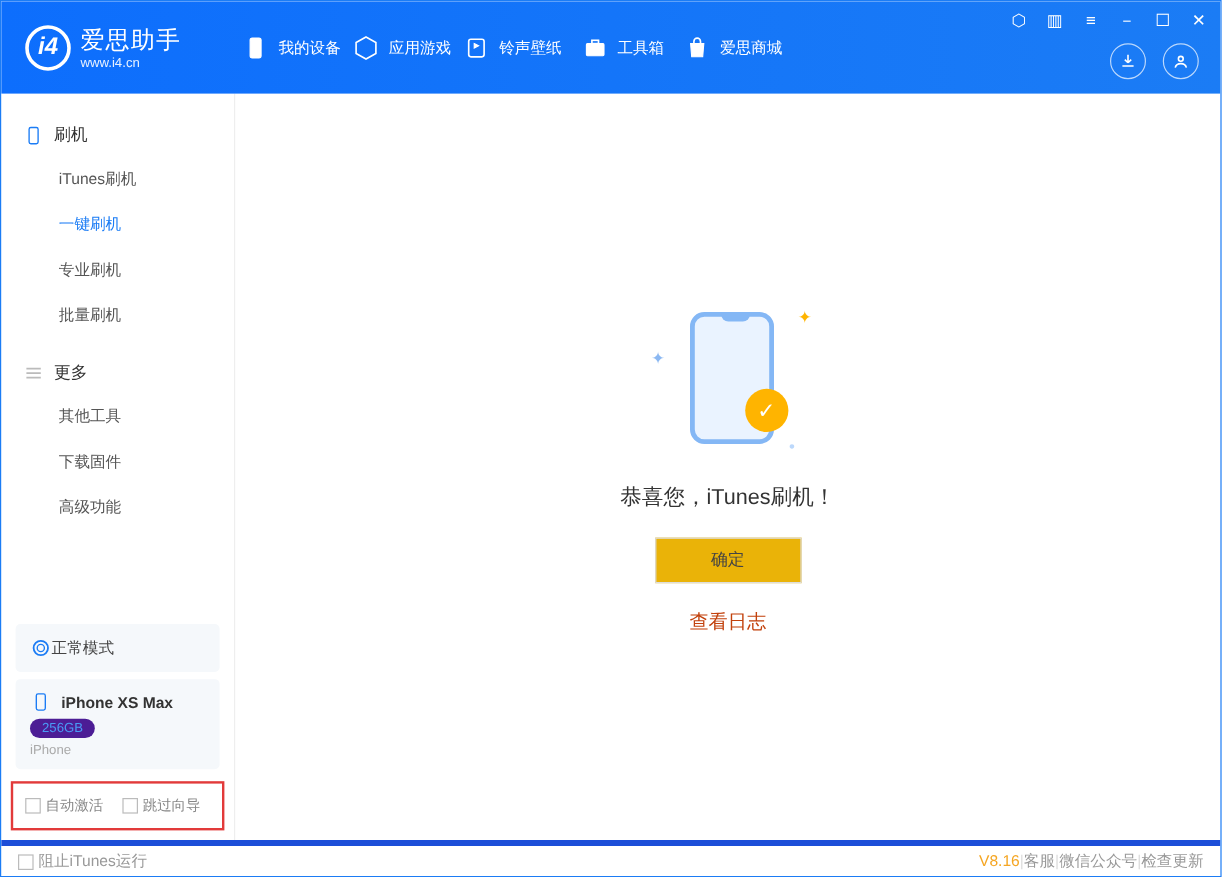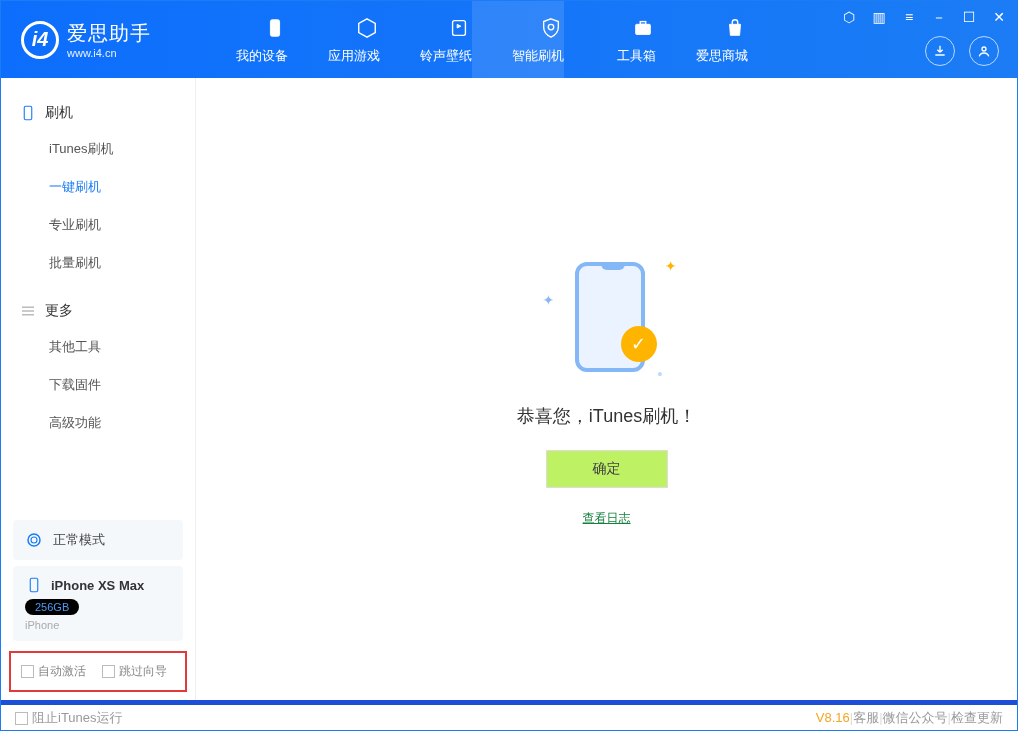--- a/index.html
+++ b/index.html
@@ -4,51 +4,51 @@
 <style>
 *{box-sizing:border-box;margin:0;padding:0;font-family:"Microsoft YaHei","PingFang SC",Arial,sans-serif}
 body{background:#fff;width:1018px;height:731px;overflow:hidden;border:1px solid #1b7cf5}
 .header{height:77px;background:linear-gradient(90deg,#0d6efd 0%,#1b7cf5 100%);display:flex;align-items:center;color:#fff;position:relative}
 .logo-box{display:flex;align-items:center;padding:0 20px;width:195px}
 .logo-circle{width:38px;height:38px;border:3px solid #fff;border-radius:50%;display:flex;align-items:center;justify-content:center;font-weight:bold;font-size:20px;color:#fff;font-style:italic}
 .logo-text{margin-left:8px}
 .logo-title{font-size:20px;font-weight:500;letter-spacing:1px}
 .logo-url{font-size:11px;opacity:.9}
 .nav{display:flex;height:100%}
-.nav-item{width:92px;display:flex;flex-direction:column;align-items:flex-end;justify-content:center;cursor:pointer;font-size:13px;gap:6px}
+.nav-item{width:92px;display:flex;flex-direction:row;align-items:center;justify-content:center;cursor:pointer;font-size:13px;gap:6px}
 .nav-item.active{background:rgba(255,255,255,.12)}
 .nav-icon{width:26px;height:26px;display:flex;align-items:center;justify-content:center}
 .nav-icon svg{fill:#fff;stroke:#fff}
 .win-ctrl{position:absolute;top:8px;right:10px;display:flex;gap:14px;font-size:14px}
 .win-ctrl span{cursor:pointer;width:16px;text-align:center}
 .header-actions{position:absolute;right:18px;bottom:12px;display:flex;gap:14px}
 .act-circle{width:30px;height:30px;border:1.5px solid rgba(255,255,255,.7);border-radius:50%;display:flex;align-items:center;justify-content:center;cursor:pointer}
 .body{display:flex;height:calc(100% - 77px - 30px)}
 .sidebar{width:195px;border-right:1px solid #eee;padding-top:18px;display:flex;flex-direction:column}
 .side-group-title{display:flex;align-items:flex-start;gap:8px;padding:8px 18px;font-size:14px;color:#333}
 .side-item{padding:10px 18px 10px 48px;font-size:13px;color:#555;cursor:pointer}
 .side-item.selected{color:#1b7cf5}
 .side-bottom{margin-top:auto}
-.mode-card{margin:6px 12px;background:#f5f8fb;border-radius:4px;padding:11px 12px;display:flex;align-items:center;gap:10px;font-size:13px;color:#444}
+.mode-card{margin:6px 12px;background:#f5f8fb;border-radius:4px;padding:11px 12px;display:flex;align-items:center;font-size:13px;color:#444}
 .device-card{margin:6px 12px 10px;background:#f5f8fb;border-radius:4px;padding:10px 12px;font-size:13px;color:#444}
 .device-name{font-weight:600;color:#333;display:flex;align-items:center;gap:8px}
-.badge{display:inline-block;background:#000000;color:#4a9af5;border-radius:10px;padding:2px 10px;font-size:11px;margin-top:5px}
+.badge{display:inline-block;background:#4c1d95;color:#4a9af5;border-radius:10px;padding:2px 10px;font-size:11px;margin-top:5px}
 .device-sub{font-size:11px;color:#aaa;margin-top:4px}
 .chk-row{display:flex;gap:16px;padding:8px 14px;align-items:flex-end;font-size:12px;color:#888}
 .chk-row.boxed{border:2px solid #e23a3a;margin:4px 8px 8px;padding:10px 10px}
 .chk{width:13px;height:13px;border:1px solid #bbb;display:inline-block;vertical-align:middle;margin-right:4px}
 .main{flex:1;display:flex;flex-direction:column;align-items:center;justify-content:center;gap:22px}
 .illus{position:relative;width:140px;height:130px}
 .sparkle{position:absolute;color:#8bb8f2;font-size:14px}
 .phone{position:absolute;left:38px;top:10px;width:70px;height:110px;border:4px solid #84b7f5;border-radius:12px;background:#eaf3ff}
 .phone:before{content:"";position:absolute;top:-4px;left:22px;width:24px;height:8px;background:#84b7f5;border-radius:0 0 6px 6px}
 .check-badge{position:absolute;right:20px;bottom:20px;width:36px;height:36px;background:#ffb400;border-radius:50%;display:flex;align-items:center;justify-content:center;color:#fff;font-size:18px}
 .success-text{font-size:18px;color:#333}
-.ok-btn{border:1px solid #ddd;background:#bef264;padding:9px 46px;font-size:14px;color:#444;cursor:pointer}
-.log-link{font-size:12px;color:#15803d;text-decoration:underline;cursor:pointer}
+.ok-btn{border:1px solid #ddd;background:#eab308;padding:9px 46px;font-size:14px;color:#444;cursor:pointer}
+.log-link{font-size:16px;color:#c2410c;cursor:pointer}
 .footer{height:30px;border-top:5px solid #1d4ed8;display:flex;align-items:center;padding:0 14px;font-size:13px;color:#999}
 .footer .right{margin-left:auto;display:flex;align-items:center;}
 .footer .divider{color:#ddd}
 .ver{color:#f5a623}
 .icon-svg{width:22px;height:22px}
 .small-icon{width:18px;height:18px}
 </style>
 </head>
 <body>
 
@@ -78,29 +78,20 @@
       <span>应用游戏</span>
     </div>
     <div class="nav-item">
       <span class="nav-icon">
           <svg class="icon-svg" viewBox="0 0 24 24">
             <rect x="5" y="4" width="14" height="16" rx="2" fill="none" stroke="#fff" stroke-width="1.5"></rect>
             <path d="M10 8l4 2-4 2z" fill="#fff"></path>
           </svg>
         </span>
       <span>铃声壁纸</span>
-    </div>
-    <div class="nav-item active">
-      <span class="nav-icon">
-          <svg class="icon-svg" viewBox="0 0 24 24">
-            <path d="M12 2l8 3v6c0 5-3.5 9-8 11-4.5-2-8-6-8-11V5z" fill="none" stroke="#fff" stroke-width="1.5"></path>
-            <circle cx="12" cy="11" r="3" fill="none" stroke="#fff" stroke-width="1.5"></circle>
-          </svg>
-        </span>
-      <span>智能刷机</span>
     </div>
     <div class="nav-item">
       <span class="nav-icon">
           <svg class="icon-svg" viewBox="0 0 24 24">
             <rect x="4" y="8" width="16" height="11" rx="1" fill="#fff"></rect>
             <rect x="9" y="5" width="6" height="3" fill="none" stroke="#fff" stroke-width="1.5"></rect>
           </svg>
         </span>
       <span>工具箱</span>
     </div>

